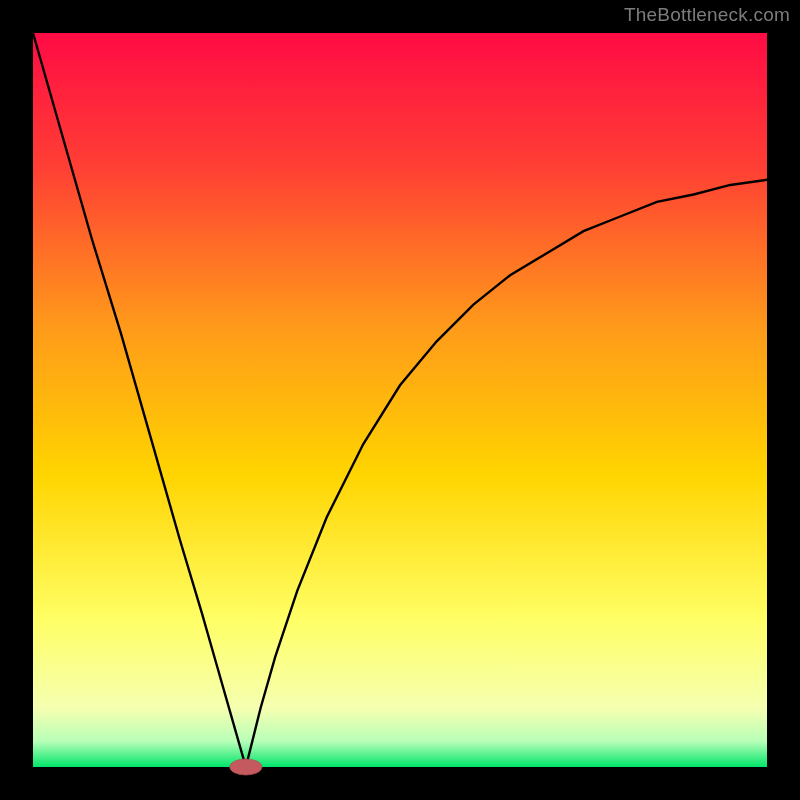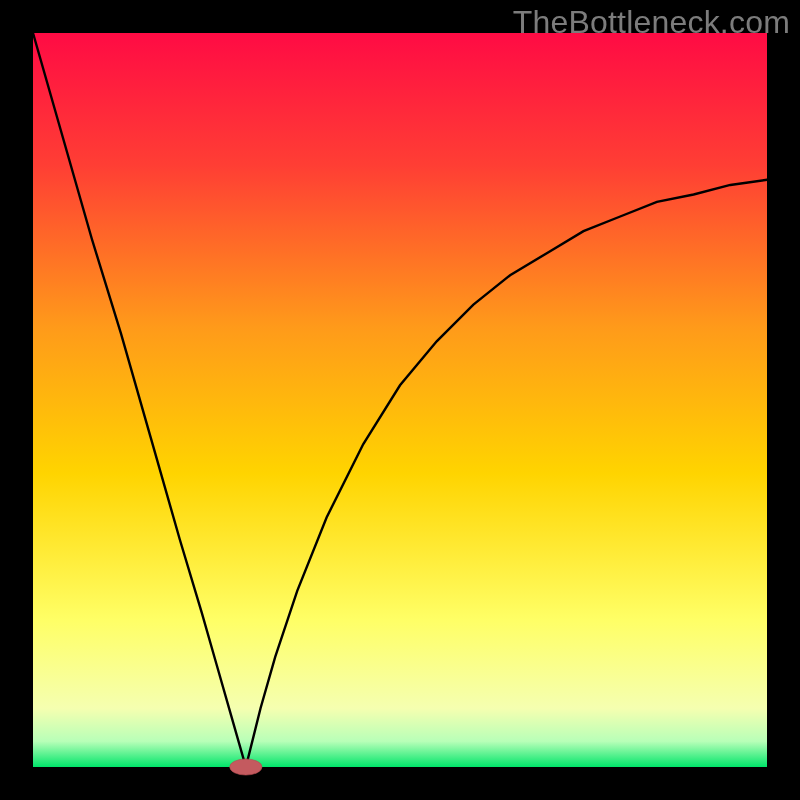--- a/index.html
+++ b/index.html
@@ -15,21 +15,21 @@
     position: relative;
     width: 800px;
     height: 800px;
     background: #000;
   }
   .attribution {
     position: absolute;
     top: 4px;
     right: 10px;
     color: #7c7c7c;
-    font-size: 32px;
+    font-size: 19px;
     font-weight: 500;
     letter-spacing: 0.2px;
   }
   svg {
     display: block;
   }
 </style>
 </head>
 <body>
 

